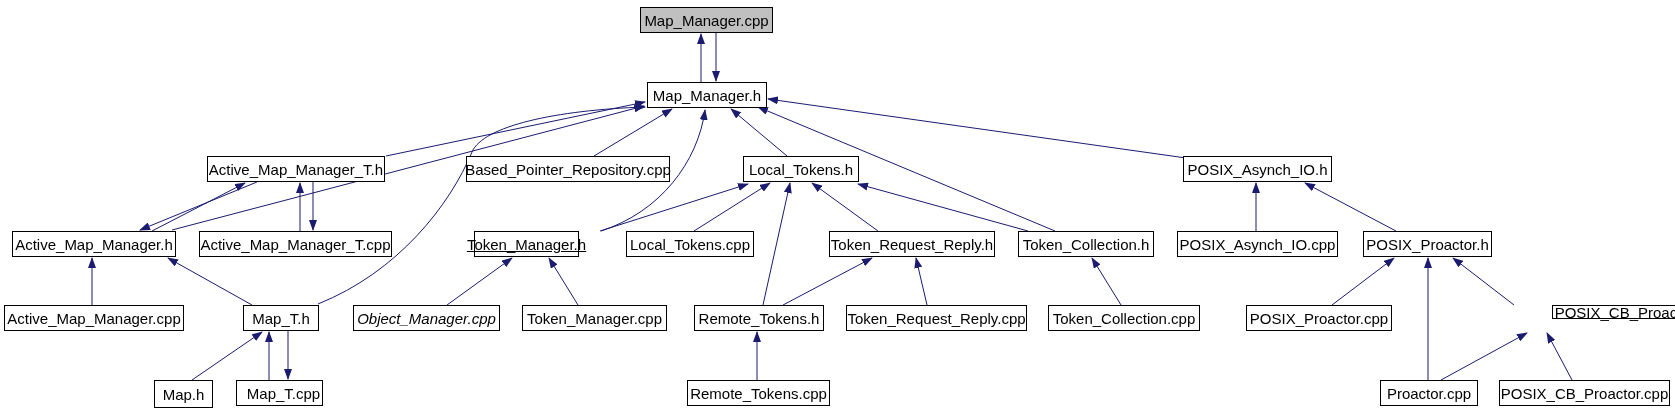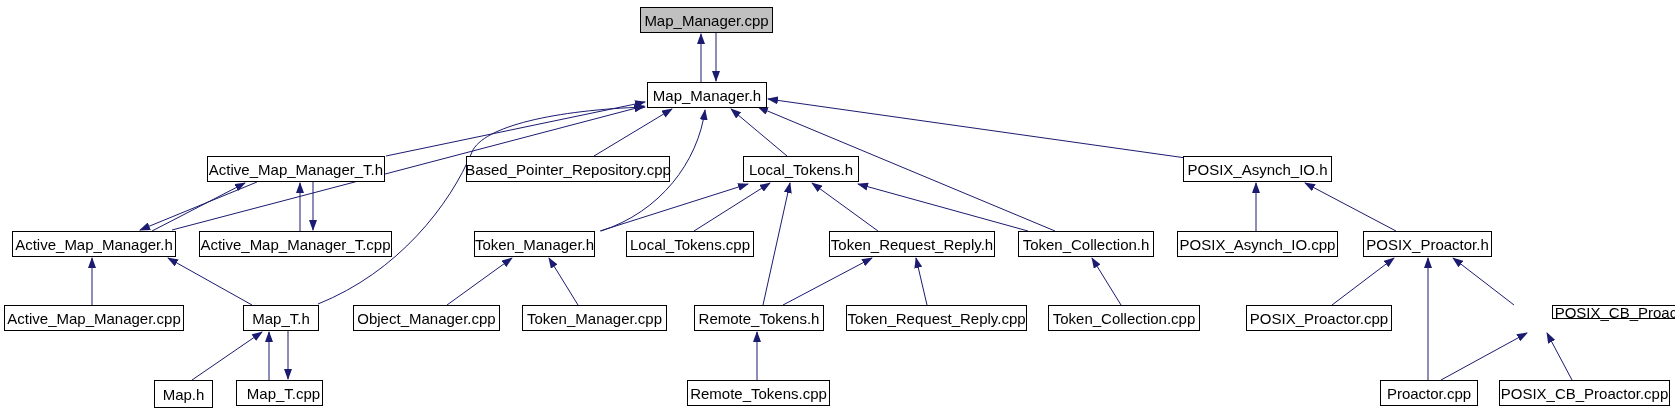--- a/index.html
+++ b/index.html
@@ -63,29 +63,29 @@
   </svg>
   <div id="nodes">
       <div class="node highlight" style="left: 640px; top: 7px; width: 133px; height: 26px;">Map_Manager.cpp</div>
       <div class="node" style="left: 647px; top: 82px; width: 120px; height: 26px;">Map_Manager.h</div>
       <div class="node" style="left: 207px; top: 156px; width: 178px; height: 26px;">Active_Map_Manager_T.h</div>
       <div class="node" style="left: 466px; top: 156px; width: 204px; height: 26px;">Based_Pointer_Repository.cpp</div>
       <div class="node" style="left: 743px; top: 156px; width: 116px; height: 26px;">Local_Tokens.h</div>
       <div class="node" style="left: 1183px; top: 156px; width: 149px; height: 26px;">POSIX_Asynch_IO.h</div>
       <div class="node" style="left: 12px; top: 231px; width: 164px; height: 26px;">Active_Map_Manager.h</div>
       <div class="node" style="left: 199px; top: 231px; width: 193px; height: 26px;">Active_Map_Manager_T.cpp</div>
-      <div class="node" style="left: 474px; top: 231px; width: 121px; height: 26px;">Token_Manager.h</div>
+      <div class="node" style="left: 474px; top: 231px; width: 105px; height: 26px; text-decoration: underline;">Token_Manager.h</div>
       <div class="node" style="left: 626px; top: 231px; width: 128px; height: 26px;">Local_Tokens.cpp</div>
       <div class="node" style="left: 829px; top: 231px; width: 166px; height: 26px;">Token_Request_Reply.h</div>
       <div class="node" style="left: 1018px; top: 231px; width: 136px; height: 26px;">Token_Collection.h</div>
       <div class="node" style="left: 1177px; top: 231px; width: 161px; height: 26px;">POSIX_Asynch_IO.cpp</div>
       <div class="node" style="left: 1363px; top: 231px; width: 129px; height: 26px;">POSIX_Proactor.h</div>
       <div class="node" style="left: 4px; top: 305px; width: 180px; height: 26px;">Active_Map_Manager.cpp</div>
       <div class="node" style="left: 243px; top: 305px; width: 76px; height: 26px;">Map_T.h</div>
-      <div class="node" style="left: 353px; top: 305px; width: 147px; height: 26px;">Object_Manager.cpp</div>
+      <div class="node" style="left: 353px; top: 305px; width: 147px; height: 26px; font-style: italic;">Object_Manager.cpp</div>
       <div class="node" style="left: 522px; top: 305px; width: 145px; height: 26px;">Token_Manager.cpp</div>
       <div class="node" style="left: 694px; top: 305px; width: 130px; height: 26px;">Remote_Tokens.h</div>
       <div class="node" style="left: 846px; top: 305px; width: 181px; height: 26px;">Token_Request_Reply.cpp</div>
       <div class="node" style="left: 1048px; top: 305px; width: 152px; height: 26px;">Token_Collection.cpp</div>
       <div class="node" style="left: 1246px; top: 305px; width: 146px; height: 26px;">POSIX_Proactor.cpp</div>
       <div class="node" style="left: 1552px; top: 305px; width: 157px; height: 14px;">POSIX_CB_Proactor.h</div>
       <div class="node" style="left: 154px; top: 380px; width: 59px; height: 28px;">Map.h</div>
       <div class="node" style="left: 236px; top: 380px; width: 87px; height: 26px; padding-left: 8px;">Map_T.cpp</div>
       <div class="node" style="left: 687px; top: 380px; width: 143px; height: 26px;">Remote_Tokens.cpp</div>
       <div class="node" style="left: 1380px; top: 380px; width: 98px; height: 26px;">Proactor.cpp</div>

